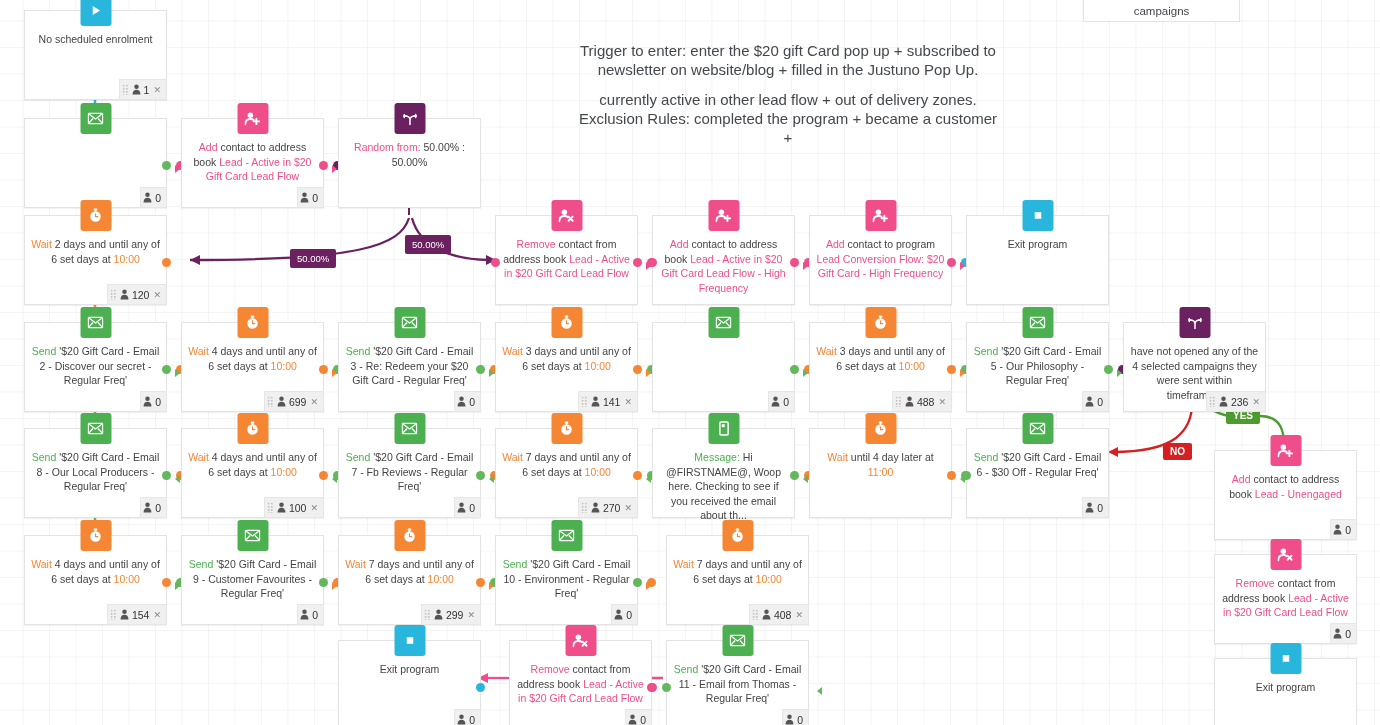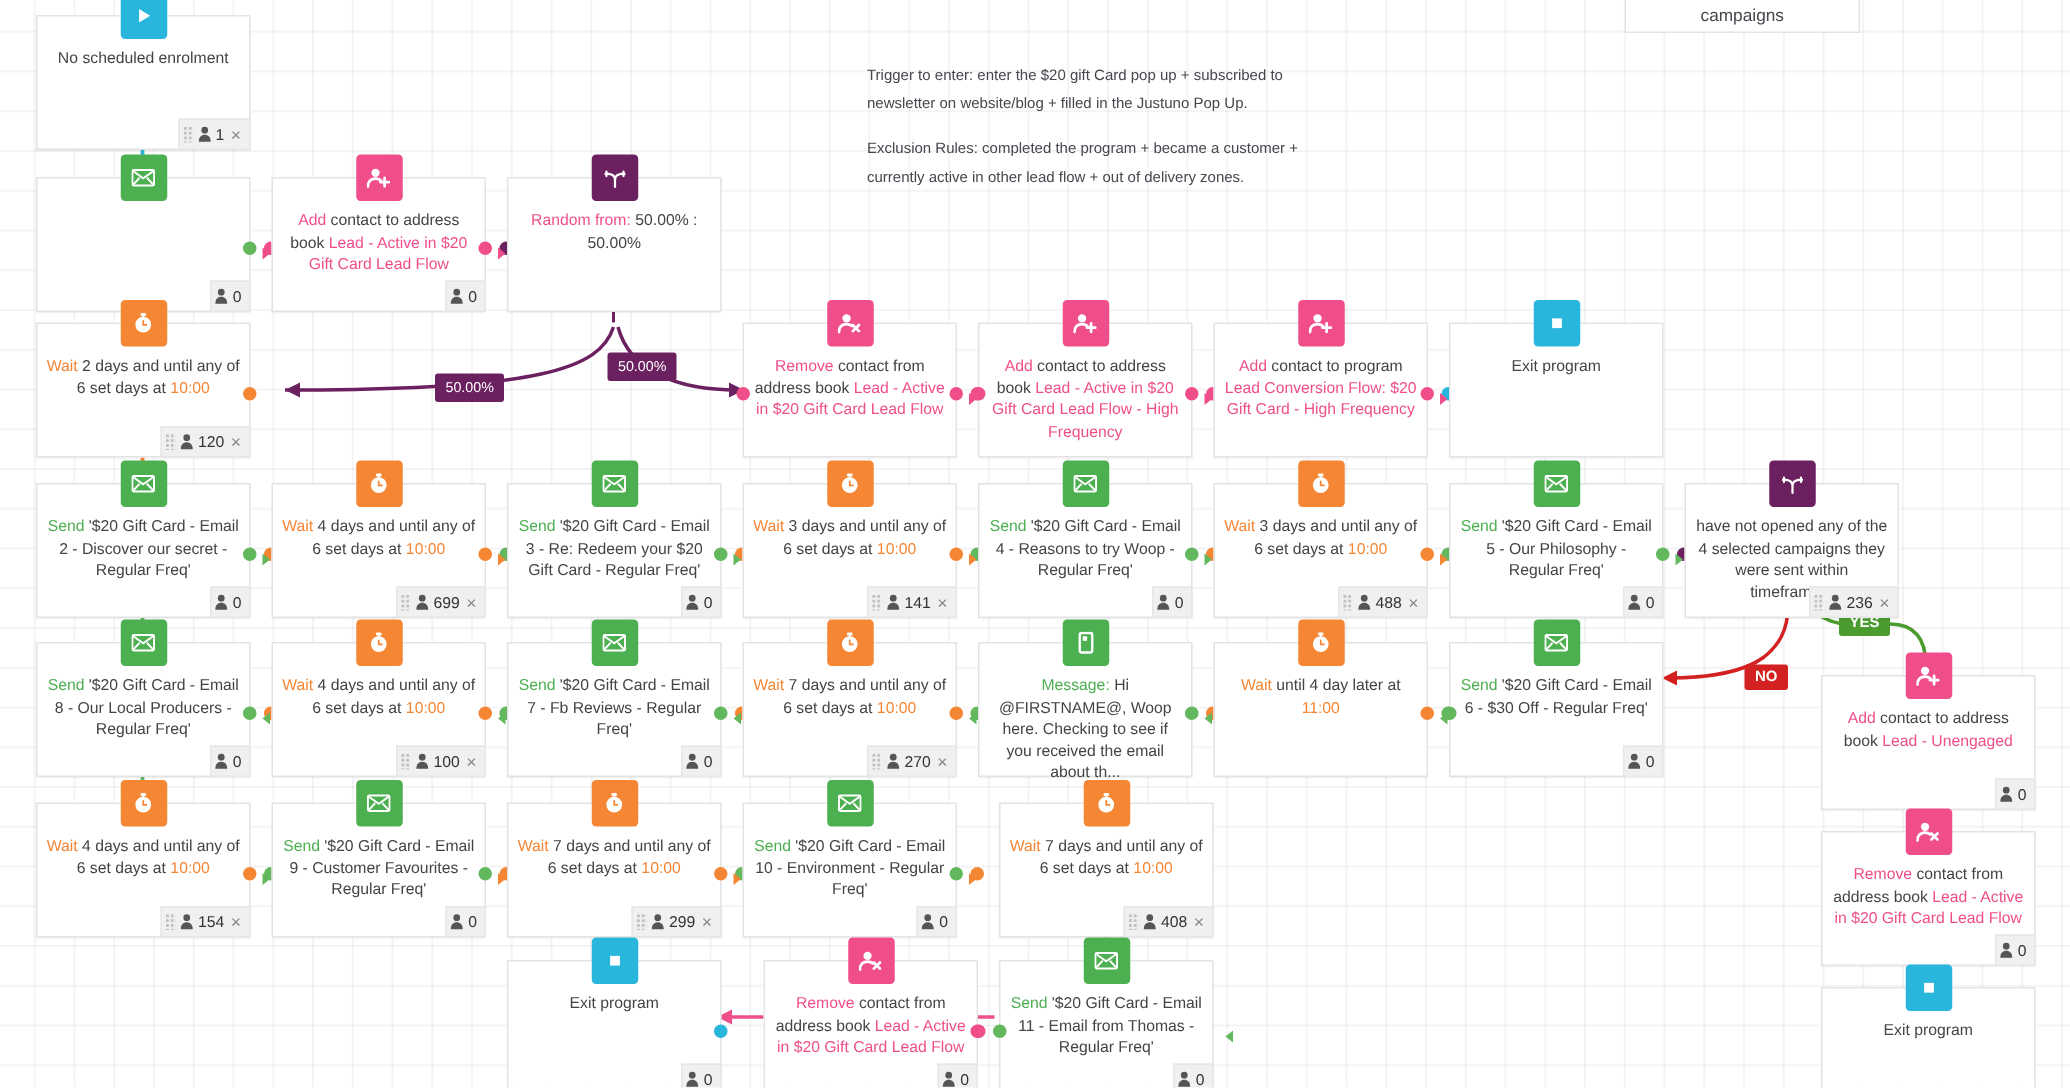--- a/index.html
+++ b/index.html
@@ -67,21 +67,21 @@
   .port.orange{background:#f58634;}
   .port.pink{background:#ef4e8a;}
   .port.purple{background:#6b2060;}
   .port.cyan{background:#29b6dd;}
 
   .arr{position:absolute;width:0;height:0;border-style:solid;}
 
   .notebox{
     position:absolute;
     background:transparent;border:none;
-    font-size:10px;line-height:19px;color:#44474d;
+    font-size:15px;line-height:19px;color:#44474d;text-align:center;
   }
   .cutbox{
     position:absolute;background:#fff;border:1px solid #e3e3e3;
     box-sizing:border-box;display:flex;align-items:flex-end;justify-content:center;
     font-size:11.5px;color:#44474d;
   }
   .pctlabel{
     position:absolute;background:#6b2060;color:#fff;
     font-size:9.5px;padding:4px 7px;border-radius:2px;white-space:nowrap;
   }
@@ -137,22 +137,22 @@
 
 <div class="cutbox" style="left:1083px;top:-36px;width:157px;height:58px;padding-bottom:4px;">
   <span>campaigns</span>
 </div>
 
 <div class="notebox" style="left:578px;top:41px;width:420px;">
   <div>Trigger to enter: enter the $20 gift Card pop up + subscribed to</div>
   <div>newsletter on website/blog + filled in the Justuno Pop Up.</div>
 </div>
 <div class="notebox" style="left:578px;top:90px;width:420px;">
+  <div>currently active in other lead flow + out of delivery zones.</div>
   <div>Exclusion Rules: completed the program + became a customer +</div>
-  <div>currently active in other lead flow + out of delivery zones.</div>
 </div>
 
 <div class="pctlabel" style="left:290px;top:249px;">50.00%</div>
 <div class="pctlabel" style="left:405px;top:235px;">50.00%</div>
 <div class="yeslabel" style="left:1226px;top:407px;">YES</div>
 <div class="nolabel" style="left:1163px;top:443px;">NO</div>
 
 <div class="dot" style="left:405px;top:188px;"></div>
 <div class="dot" style="left:1188px;top:399px;background:#d32121;"></div>
 
@@ -396,21 +396,20 @@
       <div class="arr" style="right: -14px; top: 46px; border-style: solid; border-width: 4px 0px 4px 5px; border-color: transparent transparent transparent rgb(245, 134, 52);"></div>
     </div>
     <div class="node" style="left: 652px; top: 322px;">
       <div class="ico" style="background: rgb(76, 175, 80);">
         <svg width="16" height="13" viewBox="0 0 20 15">
           <rect x="1" y="1" width="18" height="13" rx="1" fill="none" stroke="#fff" stroke-width="1.6"></rect>
           <path d="M1.8,2 L10,8 L18.2,2" fill="none" stroke="#fff" stroke-width="1.6"></path>
           <path d="M1.8,13 L7,7.5 M18.2,13 L13,7.5" fill="none" stroke="#fff" stroke-width="1.6"></path>
         </svg>
       </div>
-      <div class="body"><span class="kw-send">Send</span><span class=""> '$20 Gift Card - Email 4 - Reasons to try Woop - Regular Freq'</span></div>
       <div class="badge">
         <span>
           <svg class="pers" viewBox="0 0 10 12">
             <circle cx="5" cy="3" r="2.5" fill="#555"></circle>
             <path d="M0.6,11.6 C0.6,7.9 2.6,6.4 5,6.4 C7.4,6.4 9.4,7.9 9.4,11.6 Z" fill="#555"></path>
           </svg>
         </span>
         <span class="num">0</span>
       </div>
       <div class="port green" style="right: -5px; top: 42px;"></div>

